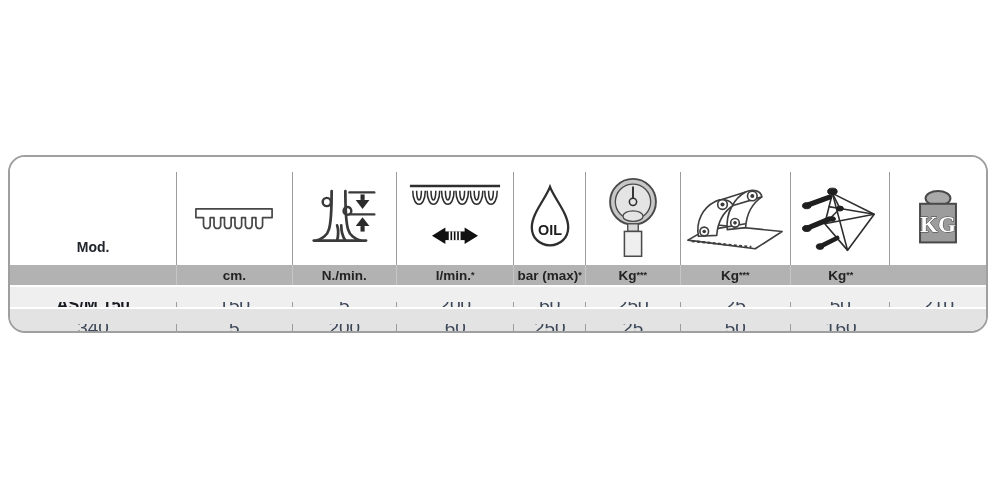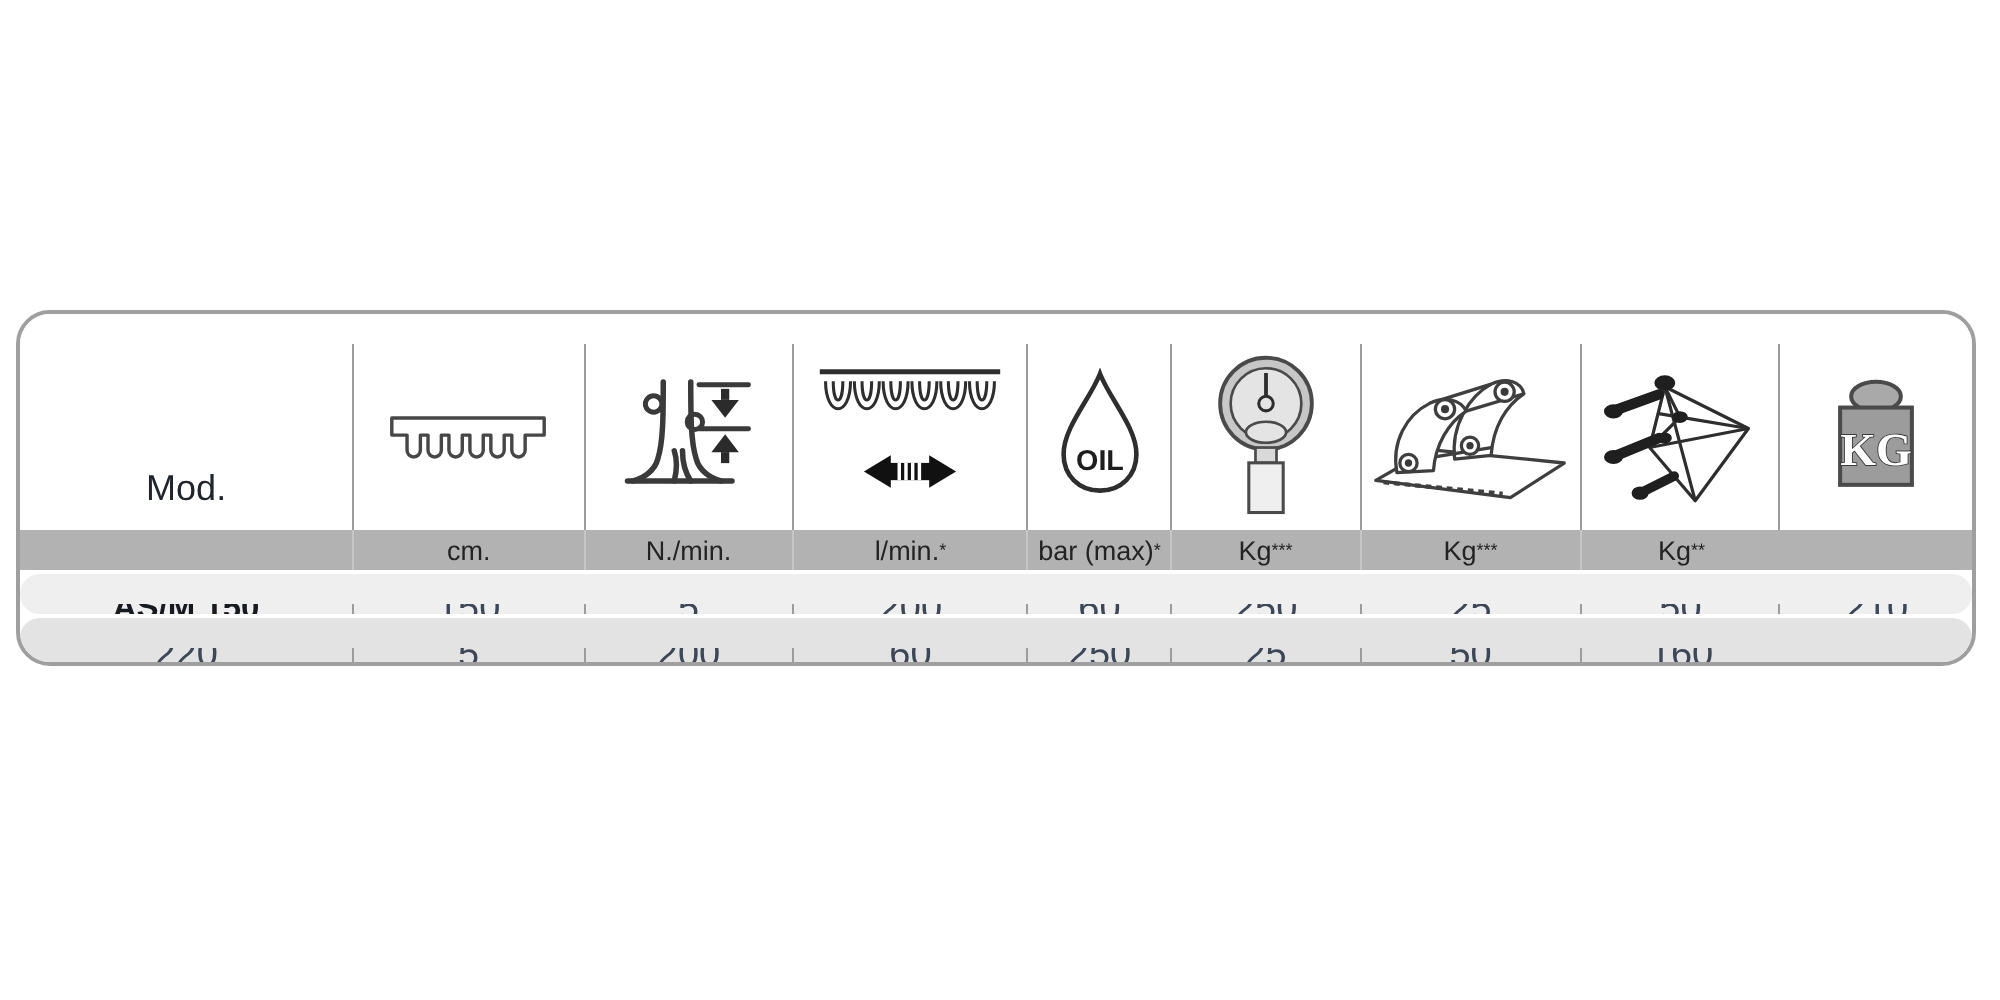--- a/index.html
+++ b/index.html
@@ -9,32 +9,32 @@
   .spec-table{
     position:absolute;left:8px;top:155px;width:980px;height:178px;
     box-sizing:border-box;background:#ffffff;
     border:2px solid #9f9f9f;border-radius:17px;overflow:hidden;
     display:flex;flex-direction:column;
   }
   .row{display:grid;grid-template-columns:168fr 116fr 105fr 118fr 72fr 95fr 111fr 100fr 96fr;}
   .icons-row{height:108px;background:#ffffff;}
   .units-row{height:20px;background:#b2b2b2;}
   .hgap{height:2px;background:#ffffff;flex:none;}
-  .data-row{height:20px;border-radius:10px;}
+  .data-row{height:20px;}
   .data-row.row-b{flex:1;}
   .row-a{background:#efefef;}
   .row-b{background:#e3e3e3;}
 
   .cell{display:flex;align-items:center;justify-content:center;min-width:0;overflow:hidden;}
   .icons-row .cell,.data-row .cell{border-right:1px solid #9c9c9c;margin-top:15px;}
   .units-row .cell{border-right:1px solid #c6c6c6;}
   .row .cell:last-child{border-right:none;}
 
-  .model-head{align-items:flex-end;padding-bottom:10px;font-weight:normal;font-size:18px;color:#20242c;}
-  .unit-cell{font-weight:normal;font-size:13.5px;color:#232323;white-space:nowrap;}
+  .model-head{align-items:flex-end;padding-bottom:10px;font-weight:bold;font-size:14px;color:#20242c;}
+  .unit-cell{font-weight:bold;font-size:13.5px;color:#232323;white-space:nowrap;}
   .unit-cell sup{font-size:9px;line-height:0;}
   .model-cell{font-weight:bold;font-size:16.5px;color:#171a20;}
   .val-cell{font-size:19px;color:#3c4758;}
   svg{display:block;}
 </style>
 </head>
 <body>
 
 <div class="stage">
   <div class="spec-table">
@@ -213,21 +213,21 @@
       <div class="cell val-cell">60</div>
       <div class="cell val-cell">250</div>
       <div class="cell val-cell">25</div>
       <div class="cell val-cell">50</div>
       <div class="cell val-cell">210</div>
     </div>
 
     <div class="hgap"></div>
 
     <div class="row data-row row-b">
-      <div class="cell val-cell">220</div>
+      <div class="cell val-cell">340</div>
       <div class="cell val-cell">5</div>
       <div class="cell val-cell">200</div>
       <div class="cell val-cell">60</div>
       <div class="cell val-cell">250</div>
       <div class="cell val-cell">25</div>
       <div class="cell val-cell">50</div>
       <div class="cell val-cell">160</div>
     </div>
 
   </div>

